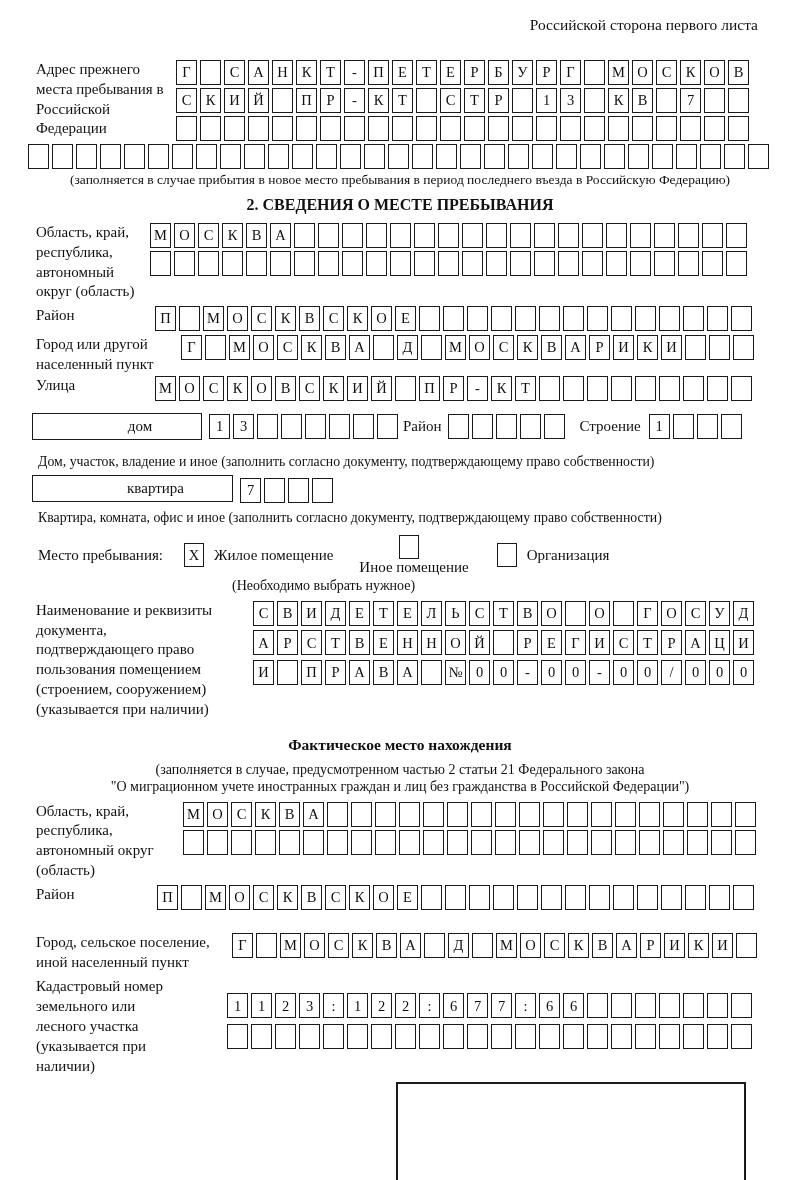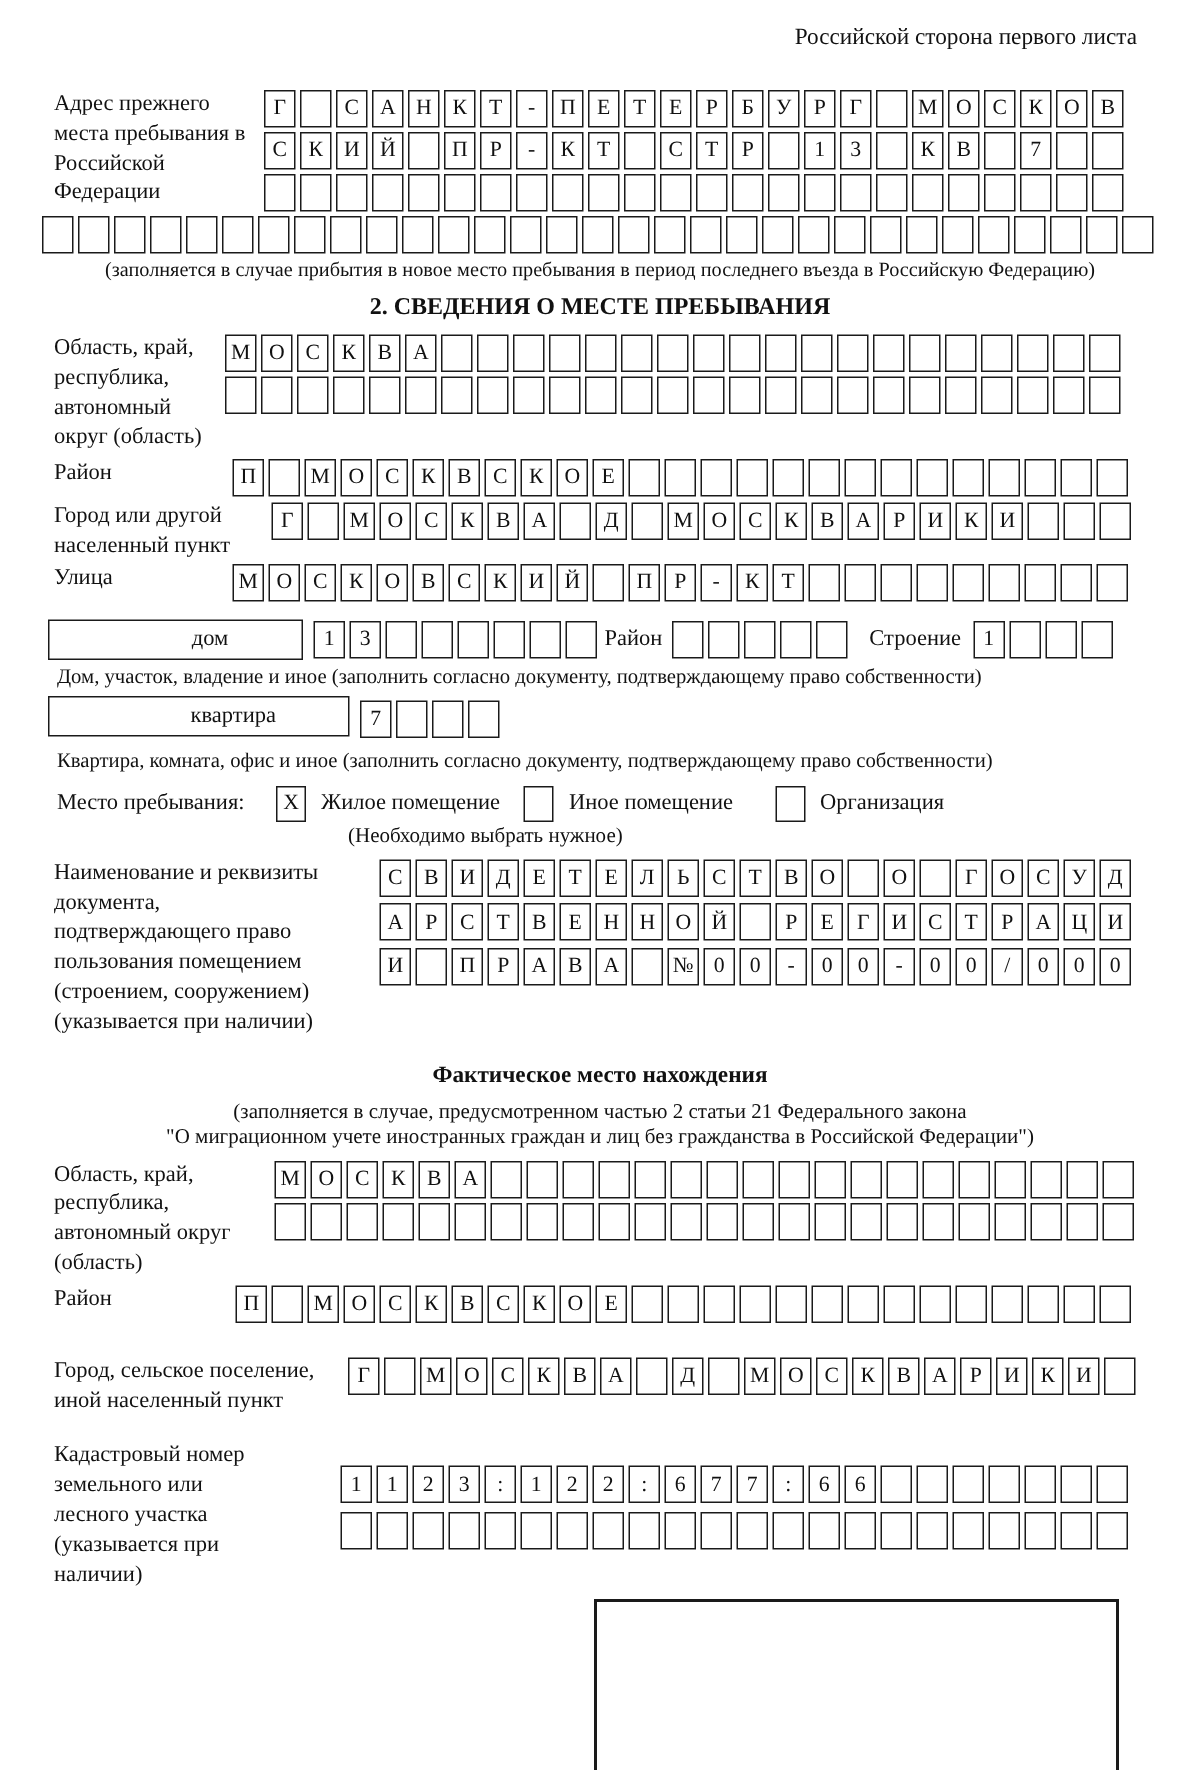--- a/index.html
+++ b/index.html
@@ -36,45 +36,45 @@
   #street1 { margin-top:1px; } #street1 .lbl { width:155px; }
 
   #house-row { display:flex; align-items:center; margin-left:32px; margin-top:7px; }
   #house-box { width:170px; }
   #house-cells { margin-left:7px; margin-top:3px; }
   .inline-lbl { font-size:15px; flex:0 0 auto; }
   #korpus-lbl { margin:0 6px 0 2px; }
   #korpus-cells { margin-top:3px; }
   #stroenie-lbl { margin:0 8px 0 12px; }
   #stroenie-cells { margin-top:3px; }
-  #house-caption { margin-top:1px; }
+  #house-caption { margin-top:12px; }
 
   #apt-row { display:flex; margin-left:32px; margin-top:5px; }
   #apt-box { width:201px; }
   #apt-cells { margin-left:7px; margin-top:3px; }
   #apt-caption { margin-top:4px; }
 
   #stay-row { display:flex; align-items:center; margin-left:38px; margin-top:9px; }
   #stay-row .inline-lbl { margin-right:9px; }
-  #stay-opt1 { margin-left:12px; } #stay-opt2 { margin-left:16px; } #stay-opt3 { margin-left:28px; }
+  #stay-opt1 { margin-left:12px; } #stay-opt2 { margin-left:16px;flex-direction:column; } #stay-opt3 { margin-left:28px; }
   .opt-lbl { font-size:15px; margin-left:10px; }
   .opt { display:flex; align-items:center; }
   #stay-note { font-size:14px; margin-left:232px; margin-top:2px; }
 
   #doc-block { margin-top:7px; } #doc-block .lbl { width:253px; padding-right:28px; }
   #doc-block .cellrow { margin-bottom:4.5px; }
 
   #fact-title { font-size:15.5px; margin-top:16px; }
   #fact-note1 { font-size:14px; margin-top:8px; }
   #fact-note2 { font-size:14px; margin-top:1px; }
 
   #region2 { margin-top:7px; } #region2 .lbl { width:183px; padding-right:10px; }
   #district2 { margin-top:4px; } #district2 .lbl { width:157px; }
   #city2 { margin-top:20px; } #city2 .lbl { width:232px; padding-right:14px; }
-  #cadastral { margin-top:17px; } #cadastral .lbl { width:227px; padding-right:40px; }
+  #cadastral { margin-top:5px; } #cadastral .lbl { width:227px; padding-right:40px; }
   #cadastral .cells-col { margin-top:16px; } #cadastral .cellrow { margin-bottom:6px; }
 
   #stamp-box { width:350px; height:172px; border:2px solid #1a1a1a; margin-left:396px; margin-top:6px; }
 </style>
 </head>
 <body>
 
 <div id="page">
 
   <div class="right-note">Российской сторона первого листа</div>

